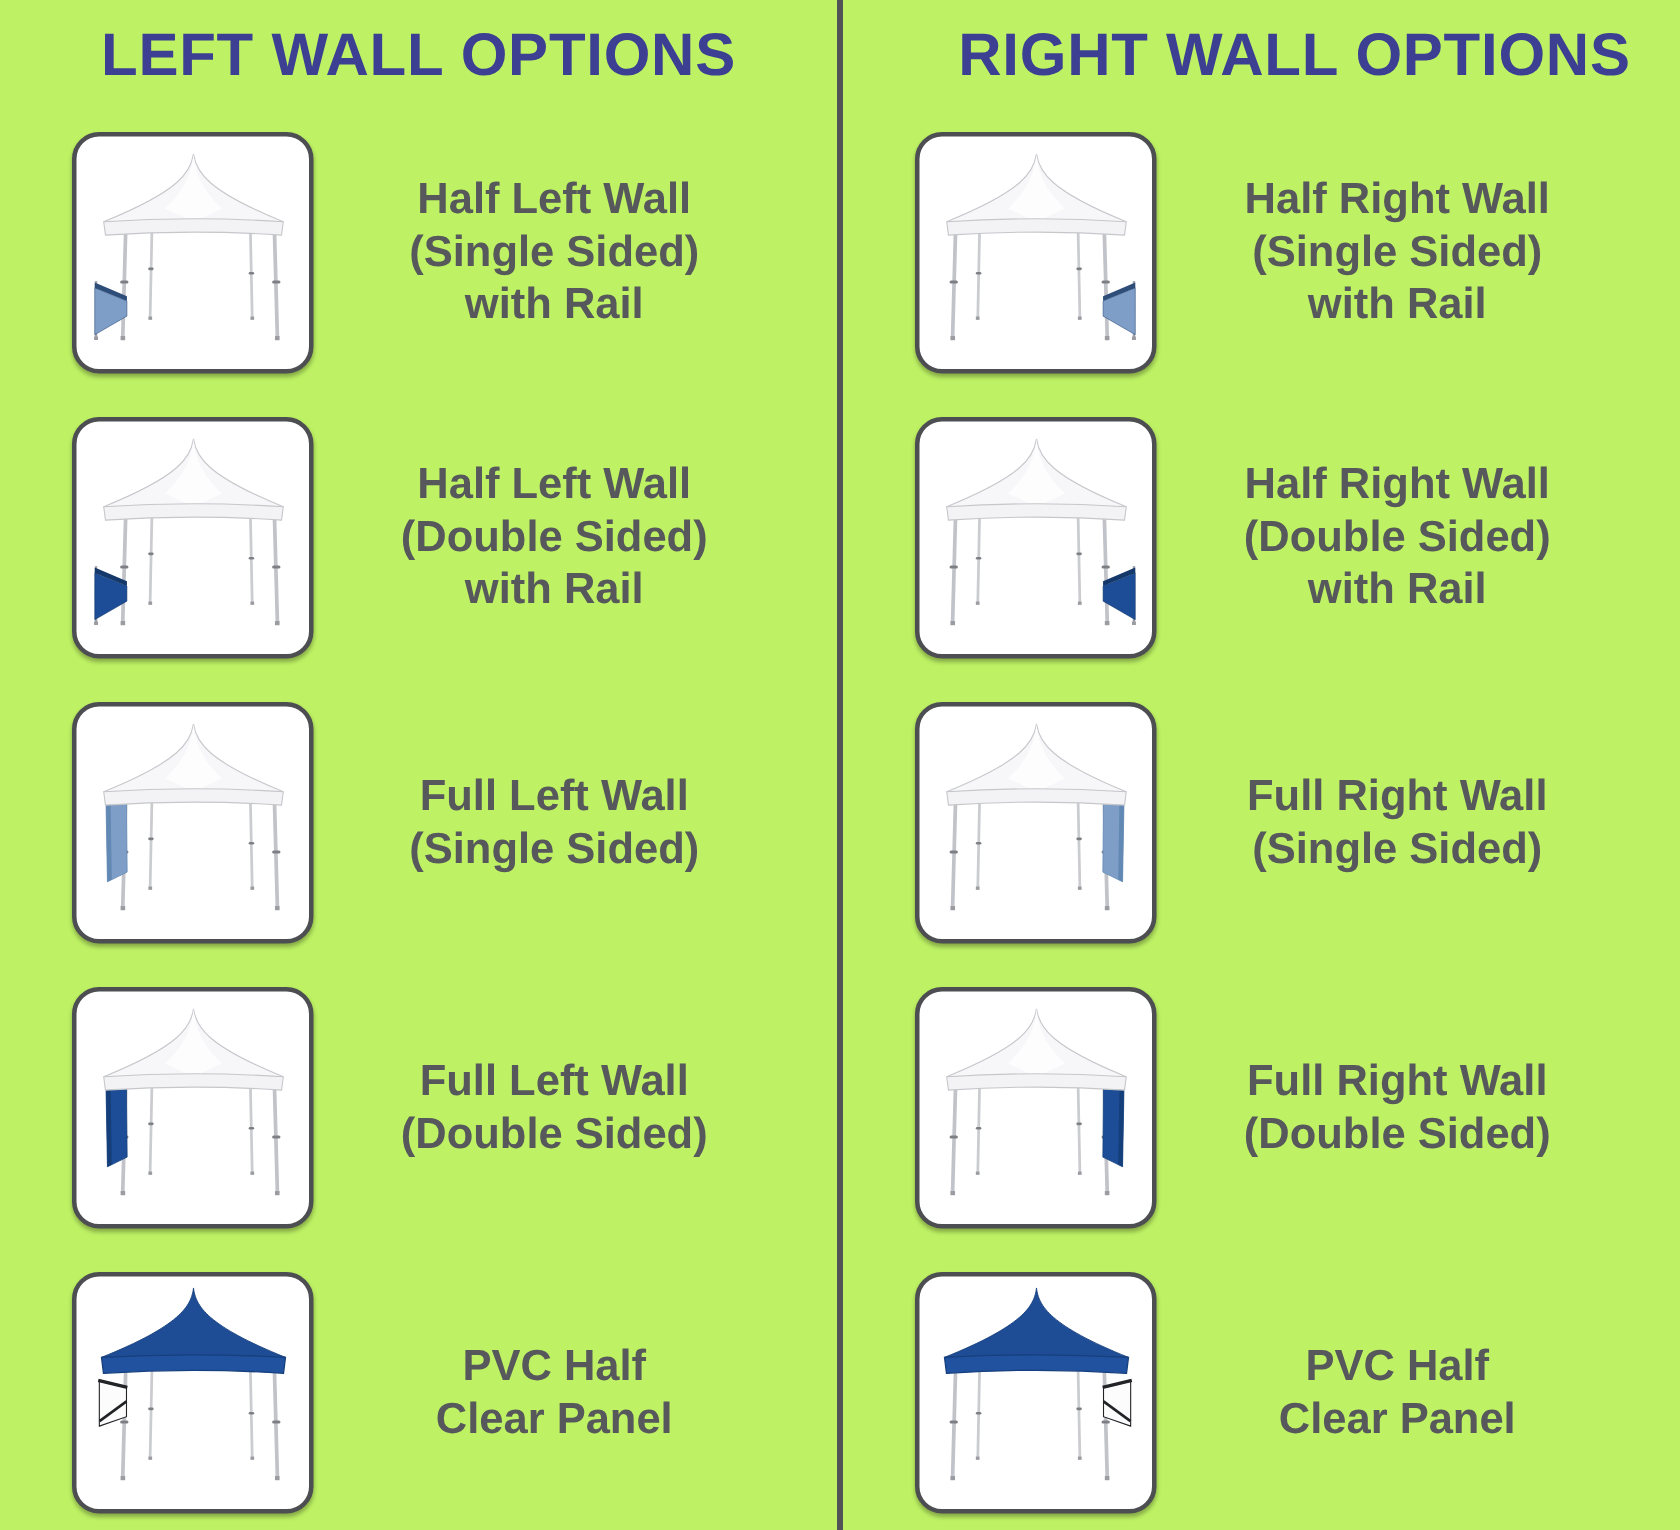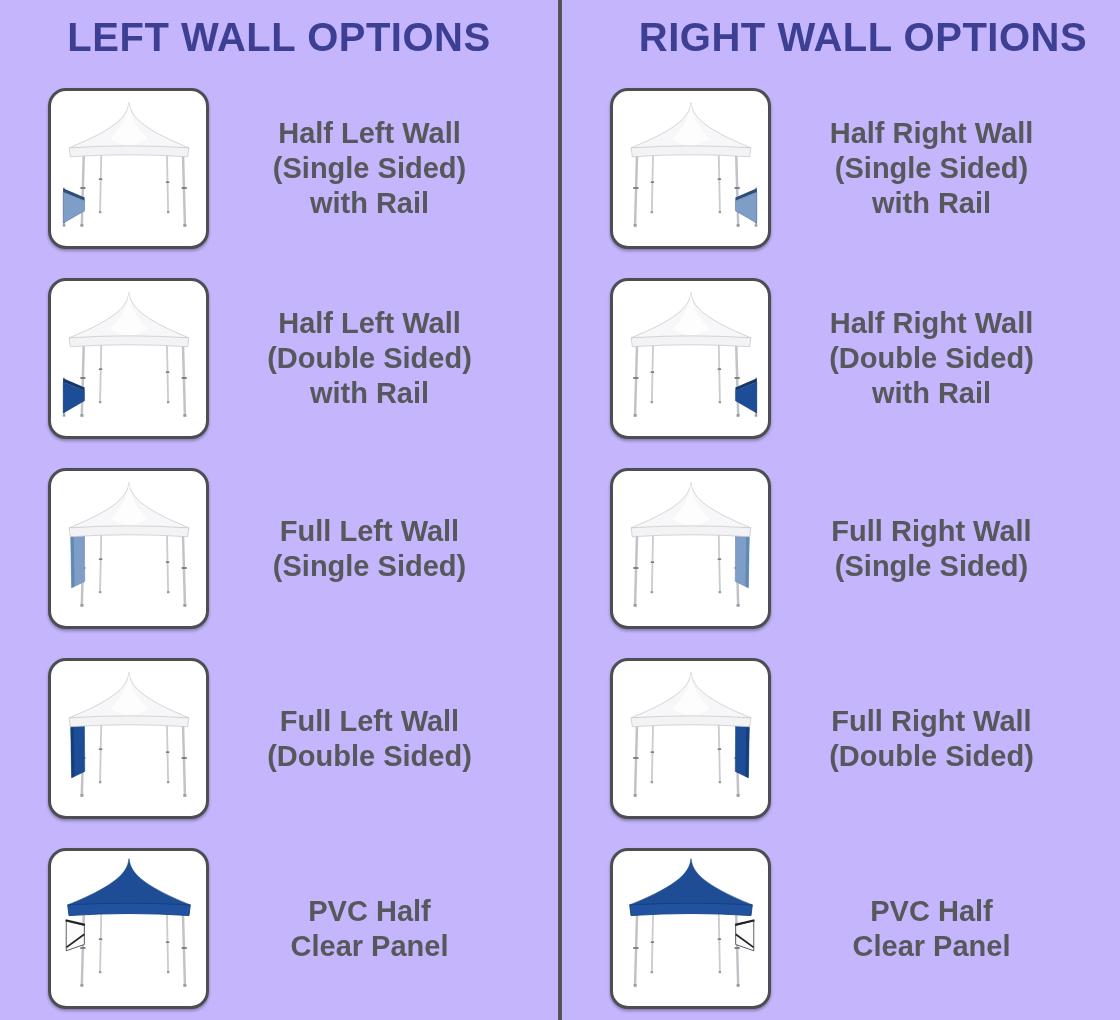--- a/index.html
+++ b/index.html
@@ -2,21 +2,21 @@
 <html><head>
 <meta charset="utf-8">
 <style>
   * { margin:0; padding:0; box-sizing:border-box; }
   html,body { background:#ffffff; }
   body {
     width:1120px; height:1020px;
     font-family:"Liberation Sans","DejaVu Sans",sans-serif;
     overflow:hidden;
   }
-  .canvas { position:relative; width:1120px; height:1020px; display:flex; background:#c4b5fd; }
+  .canvas { position:relative; width:1120px; height:1020px; display:flex; background:#bef264; }
   .divider { position:absolute; left:558px; top:0; width:4px; height:1020px; background:#525357; }
   .col { width:558px; height:100%; display:flex; flex-direction:column; }
   .col.right { margin-left:4px; }
   .col-title {
     margin-top:12px; height:50px; line-height:50px;
     text-align:center; font-size:40px; font-weight:700; letter-spacing:.5px;
     color:#3c3f92; white-space:nowrap;
   }
   .rows { margin-top:26px; display:flex; flex-direction:column; row-gap:29px; }
   .row { display:flex; align-items:center; }

